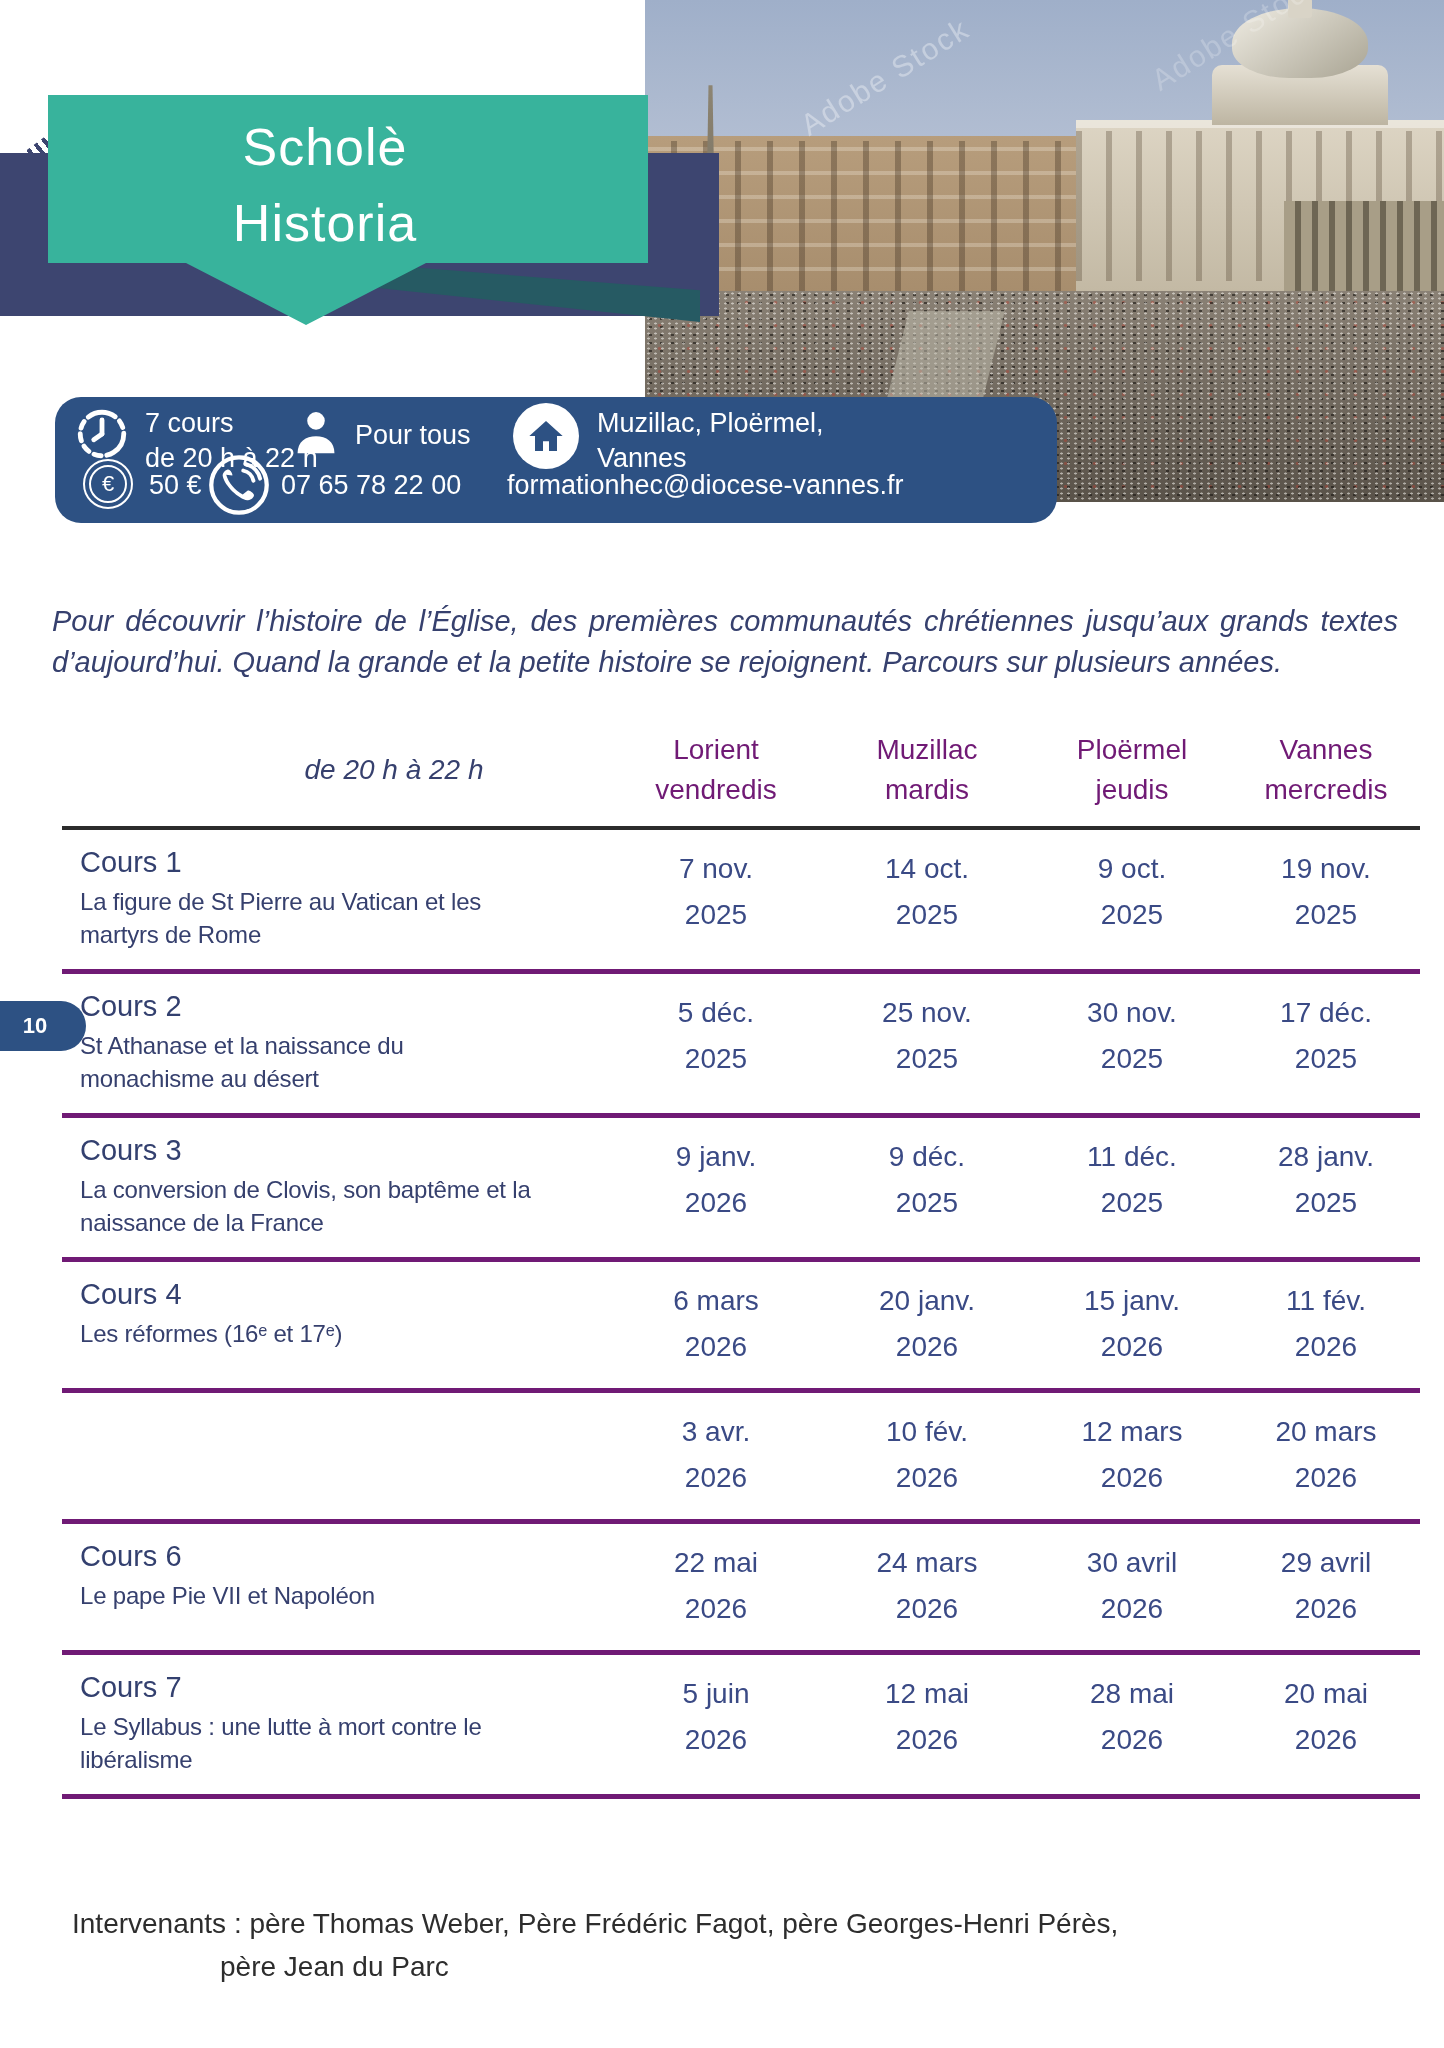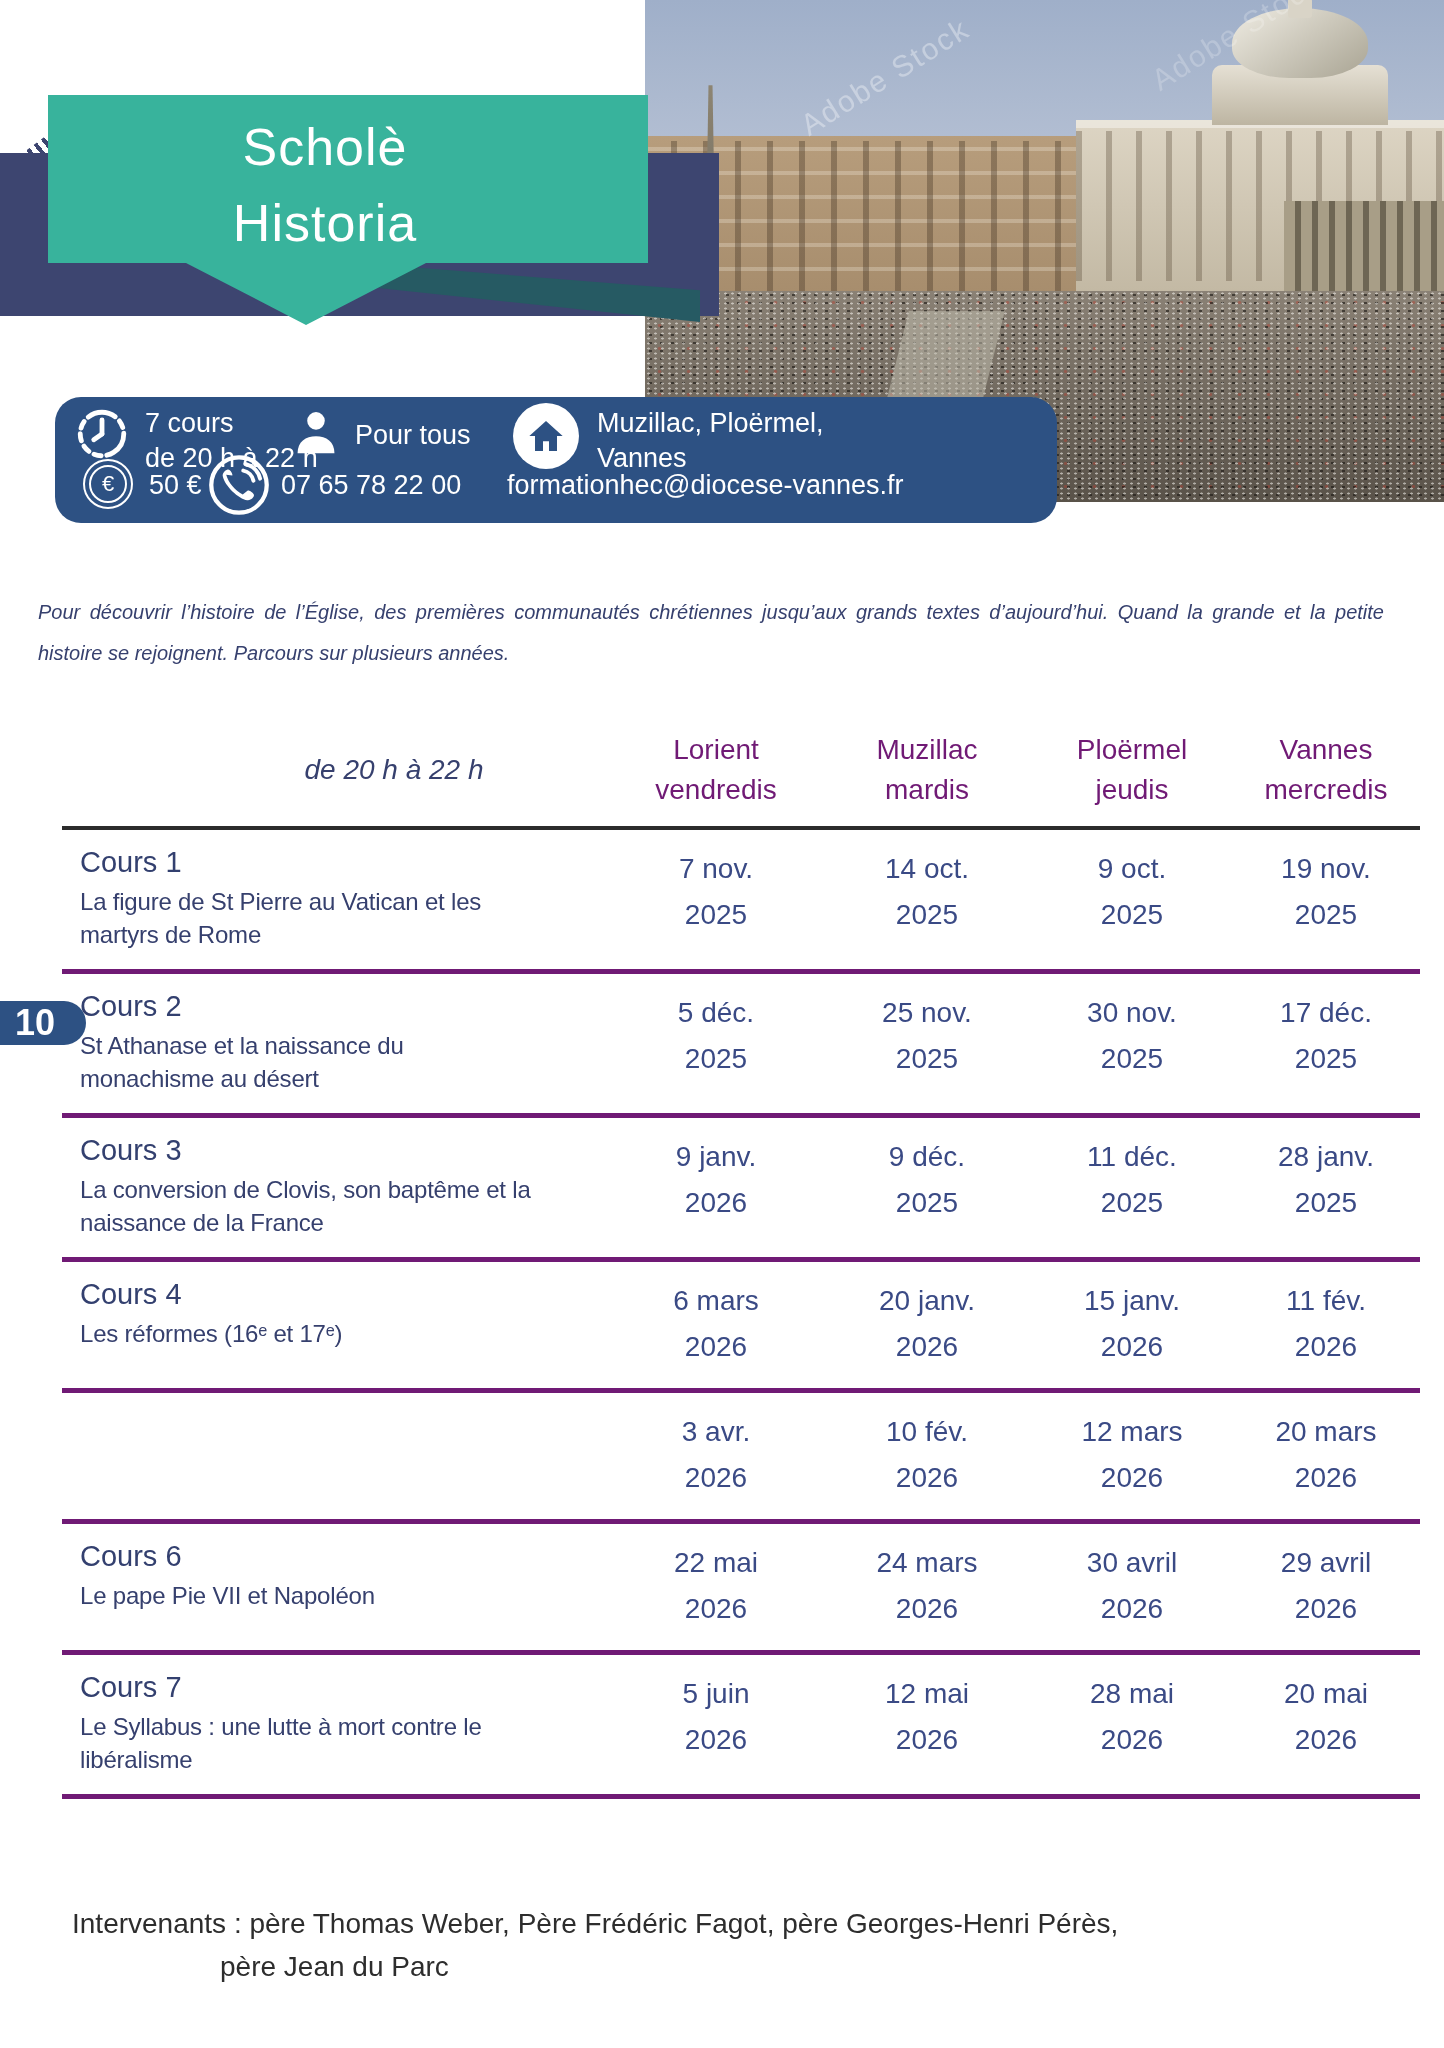--- a/index.html
+++ b/index.html
@@ -62,42 +62,42 @@
          border-radius:26px;z-index:4;color:#fff;}
   .info-bar .lbl{position:absolute;font-size:27px;line-height:33px;white-space:nowrap;}
   .ico{position:absolute;}
   .euro-ring{width:46px;height:46px;border:2.5px solid #fff;border-radius:50%;
          display:flex;align-items:center;justify-content:center;}
   .euro-ring .inner{width:34px;height:34px;border:2px solid #fff;border-radius:50%;
          display:flex;align-items:center;justify-content:center;font-size:22px;color:#fff;}
   .home-circle{width:66px;height:66px;background:#fff;border-radius:50%;
          display:flex;align-items:center;justify-content:center;}
   
-  .intro{position:absolute;left:38px;top:572px;width:1346px;z-index:1;
-         font-style:italic;font-size:20px;line-height:41px;color:#36406e;text-align:justify;}
+  .intro{position:absolute;left:52px;top:572px;width:1346px;z-index:1;
+         font-style:italic;font-size:29px;line-height:41px;color:#36406e;text-align:justify;}
   
   .schedule{position:absolute;left:62px;top:712px;width:1358px;z-index:1;}
   .t-head{display:grid;grid-template-columns:548px 212px 210px 200px 188px;
          border-bottom:4px solid #2c2c2c;padding:18px 0 16px 0;}
   .time-label{font-style:italic;font-size:28px;color:#36406e;text-align:center;padding-left:116px;
          align-self:center;}
   .col-head{text-align:center;font-size:28px;line-height:40px;color:#701a75;}
   .t-row{display:grid;grid-template-columns:548px 212px 210px 200px 188px;
          border-bottom:5px solid #701a75;padding:16px 0 18px 0;}
   .course-cell{padding-left:18px;}
   .course-title{font-size:29px;color:#33406f;margin-bottom:6px;}
   .course-desc{font-size:24px;line-height:33px;color:#36406e;letter-spacing:-0.2px;max-width:452px;}
   .date-cell{text-align:center;font-size:28px;line-height:46px;color:#3a4a85;}
   .date-cell span{display:block;}
   
   .footer{position:absolute;left:72px;top:1902px;font-size:28px;line-height:43px;color:#2d2d2d;z-index:1;}
   .footer .l2{padding-left:148px;}
-  .page-badge{position:absolute;left:0;top:1001px;width:86px;height:44px;background:#2d5183;
+  .page-badge{position:absolute;left:0;top:1001px;width:86px;height:50px;background:#2d5183;
          border-radius:0 31px 31px 0;display:flex;align-items:center;justify-content:center;
-         padding-right:16px;box-sizing:border-box;color:#fff;font-size:36px;font-weight:bold;z-index:5;}
+         padding-right:16px;box-sizing:border-box;color:#fff;font-size:22px;font-weight:bold;z-index:5;}
 </style>
 </head>
 <body>
 
 <div class="page">
 
   <div class="photo">
     <div class="band-buildings-left"></div>
     <div class="windows-left"></div>
     <div class="facade"></div>

